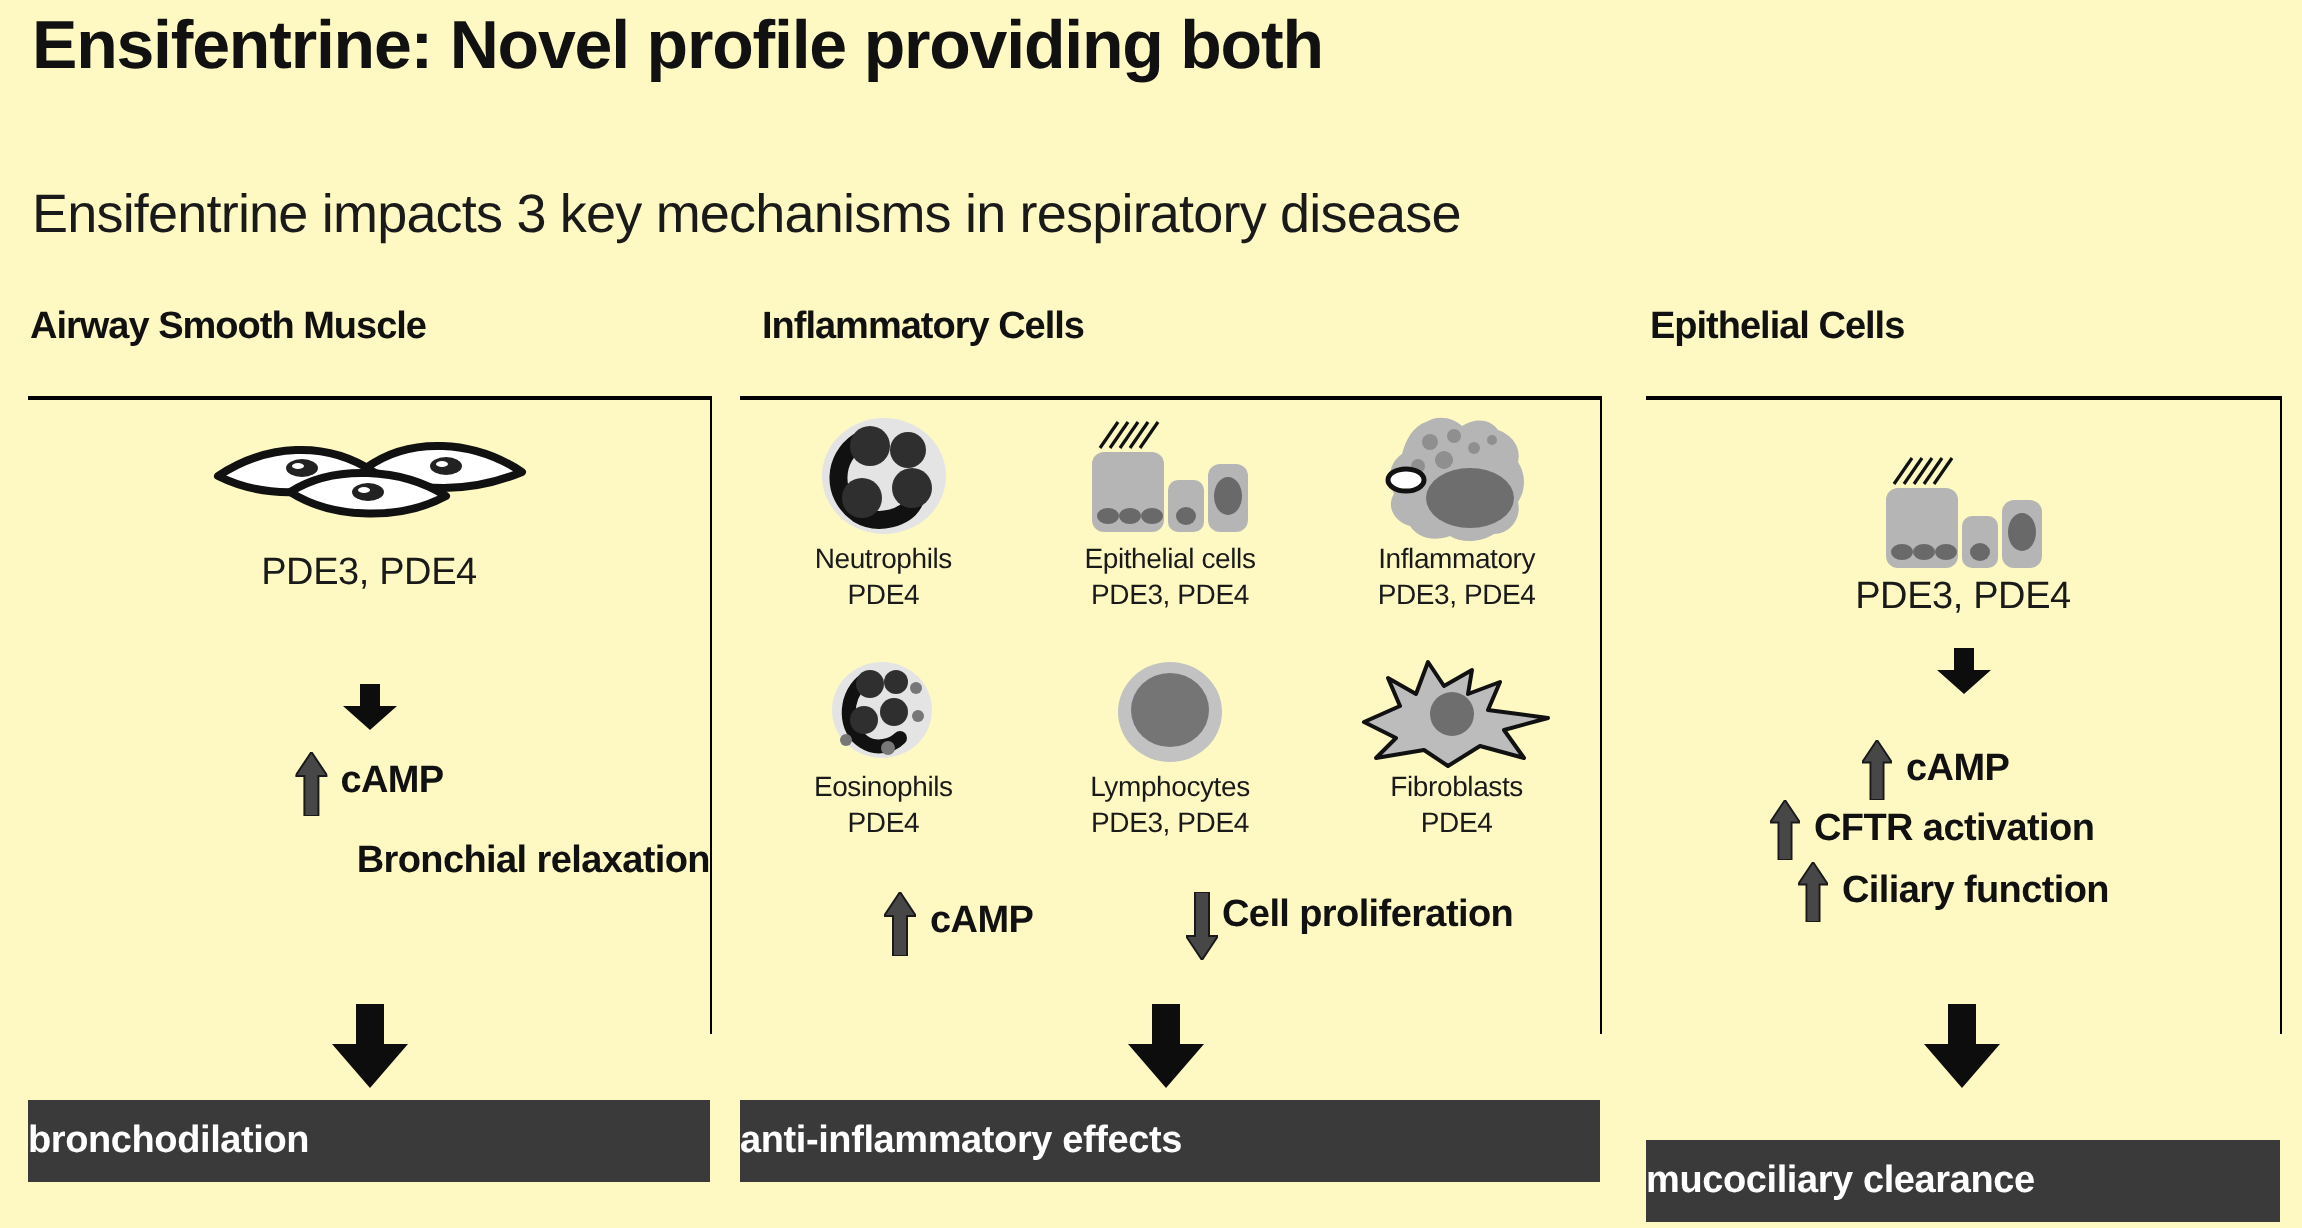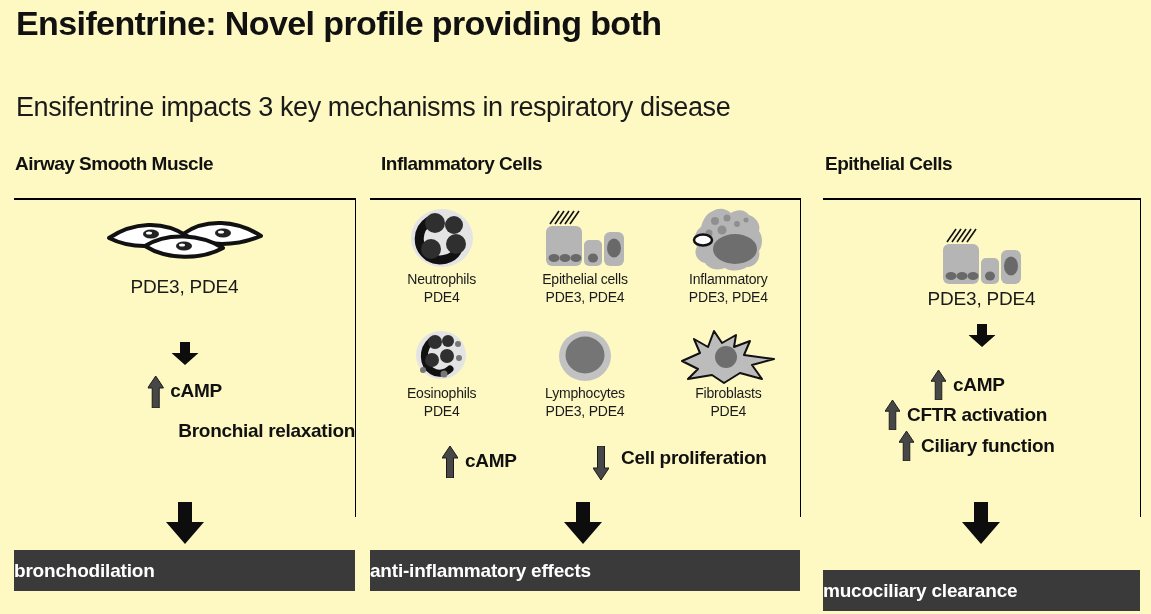--- a/index.html
+++ b/index.html
@@ -24,21 +24,21 @@
   #box-2 { left:370px; width:430px; }
   #box-3 { left:823px; width:317px; }
 
   .center-abs { position:absolute; left:50%; transform:translateX(-50%); }
   .enzymes { position:absolute; width:100%; text-align:center; font-size:19px;
              letter-spacing:-0.2px; color:#1a1a1a; }
   .bold-label { font-weight:bold; font-size:19px; letter-spacing:-0.3px; color:#111; white-space:nowrap; }
 
   .effect-row { display:flex; align-items:flex-start; gap:7px; }
   .effect-row .bold-label { line-height:30px; }
-  .effect-row-down { display:flex; align-items:flex-start; gap:12px; }
+  .effect-row-down { display:flex; align-items:flex-start; gap:2px; }
 
   
   #muscle-wrap { top:12px; }
   #p1-enzymes { top:76px; }
   #p1-down { top:142px; }
   #p1-camp { top:176px; }
   #p1-relax { position:absolute; top:220px; width:100%; text-align:right; }
 
   
   .cells-row { position:absolute; left:0; width:100%; display:flex; }

